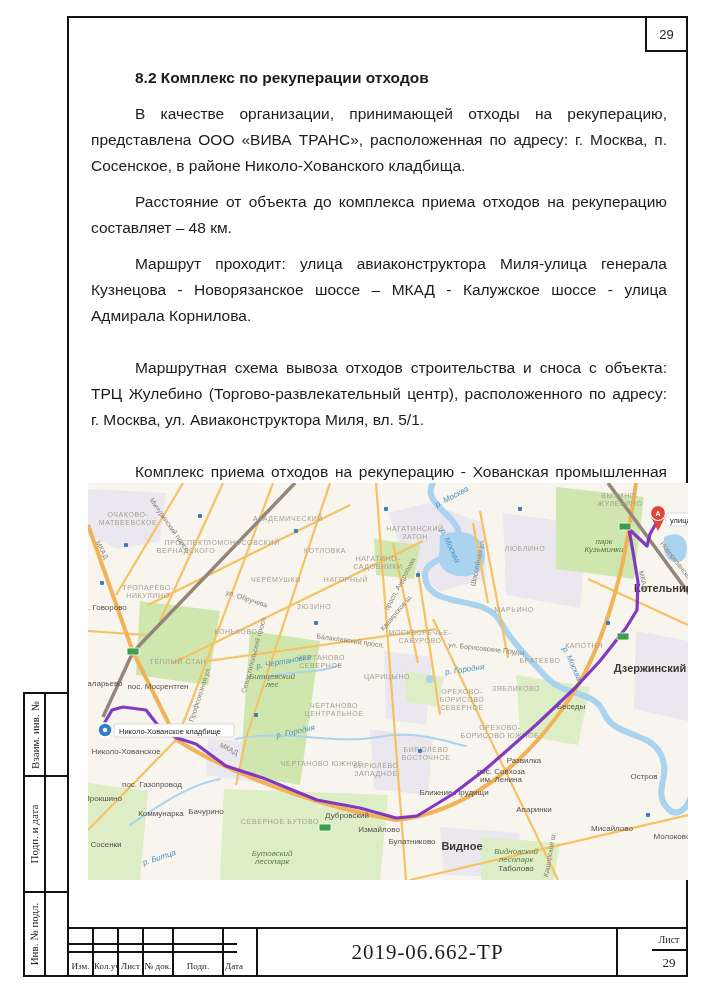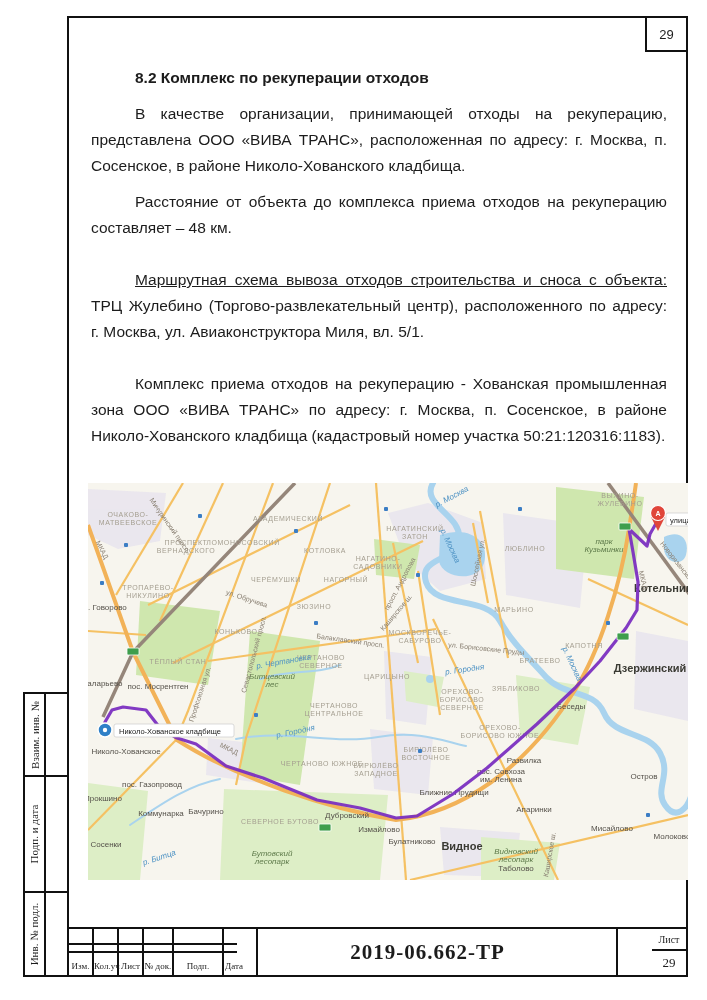--- a/index.html
+++ b/index.html
@@ -13,21 +13,21 @@
   .corner-box{position:absolute;left:645px;top:16px;width:43px;height:36px;
          border:2px solid #111;display:flex;align-items:center;justify-content:center;
          font-size:13px;background:#fff;}
 
   
   .textblock{position:absolute;left:81px;top:55px;width:596px;
              font-size:15.5px;line-height:26px;text-align:justify;}
   .heading{font-weight:bold;margin:0 0 0 44px;}
   .textblock p{margin:10px;text-indent:44px;}
   .sp{margin-top:26px !important;}
-  .ul{text-decoration:underline;}
+  .ul{}
 
   
   .map{position:absolute;left:88px;top:483px;width:600px;height:397px;
        overflow:hidden;background:#f7f5ee;}
   .map svg{display:block;}
   .map text{font-family:"Liberation Sans",sans-serif;text-anchor:middle;}
   .ml-d{font-size:7px;fill:#a49e90;letter-spacing:.6px;}
   .ml-t{font-size:8px;fill:#55514a;}
   .ml-c{font-size:11px;fill:#3a3a33;font-weight:bold;}
   .ml-r{font-size:8px;fill:#4f93c4;font-style:italic;}
@@ -45,38 +45,39 @@
 
   
   .stamp{position:absolute;left:67px;top:927px;width:621px;height:50px;
          border:2px solid #111;background:#fff;font-family:"Liberation Serif",serif;}
   .stamp .col{position:absolute;top:0;height:100%;border-right:2px solid #111;}
   .stamp .col span{position:absolute;bottom:4px;left:0;width:100%;
                    text-align:center;font-size:9px;font-family:Liberation Serif, serif;}
   .stamp .hline{position:absolute;left:0;width:168px;height:0;border-top:2px solid #111;}
   .stamp .docnum{position:absolute;left:170px;top:0;width:379px;height:100%;
                  border-right:2px solid #111;display:flex;align-items:center;justify-content:center;
-                 font-size:21px;font-weight:bold;letter-spacing:1px;}
+                 font-size:21px;font-weight:normal;letter-spacing:1px;}
   .stamp .sheet{position:absolute;left:583px;top:0;width:34px;height:100%;}
   .stamp .sheet .sl{height:22px;border-bottom:2px solid #111;display:flex;
                     align-items:center;justify-content:center;font-size:10px;}
   .stamp .sheet .sn{height:24px;display:flex;align-items:center;justify-content:center;font-size:13px;}
 </style>
 </head>
 <body>
 
 <div class="frame"></div>
 <div class="corner-box">
   <span>29</span>
 </div>
 
 <div class="textblock">
   <p class="heading">8.2 Комплекс по рекуперации отходов</p>
   <p>В качестве организации, принимающей отходы на рекуперацию, представлена ООО «ВИВА ТРАНС», расположенная по адресу: г. Москва, п. Сосенское, в районе Николо-Хованского кладбища.</p>
   <p>Расстояние от объекта до комплекса приема отходов на рекуперацию составляет – 48 км.</p>
+  <p>Маршрут проходит: улица авиаконструктора Миля-улица генерала Кузнецова - Новорязанское шоссе – МКАД - Калужское шоссе - улица Адмирала Корнилова.</p>
   <p class="sp"><span class="ul">Маршрутная схема вывоза отходов строительства и сноса с объекта:</span><span> ТРЦ Жулебино (Торгово-развлекательный центр), расположенного по адресу: г. Москва, ул. Авиаконструктора Миля, вл. 5/1.</span></p>
   <p class="sp">Комплекс приема отходов на рекуперацию - Хованская промышленная зона ООО «ВИВА ТРАНС» по адресу: г. Москва, п. Сосенское, в районе Николо-Хованского кладбища (кадастровый номер участка 50:21:120316:1183).</p>
 </div>
 
 <div class="map">
 <svg width="600" height="397" viewBox="0 0 600 397" xmlns="http://www.w3.org/2000/svg">
 
   <g fill="#e7e4ee" opacity="0.8">
     <path d="M0,6 L78,10 L72,58 L30,66 L0,52 Z"></path>
     <path d="M300,30 L340,20 L395,40 L398,96 L352,108 L318,78 Z"></path>

